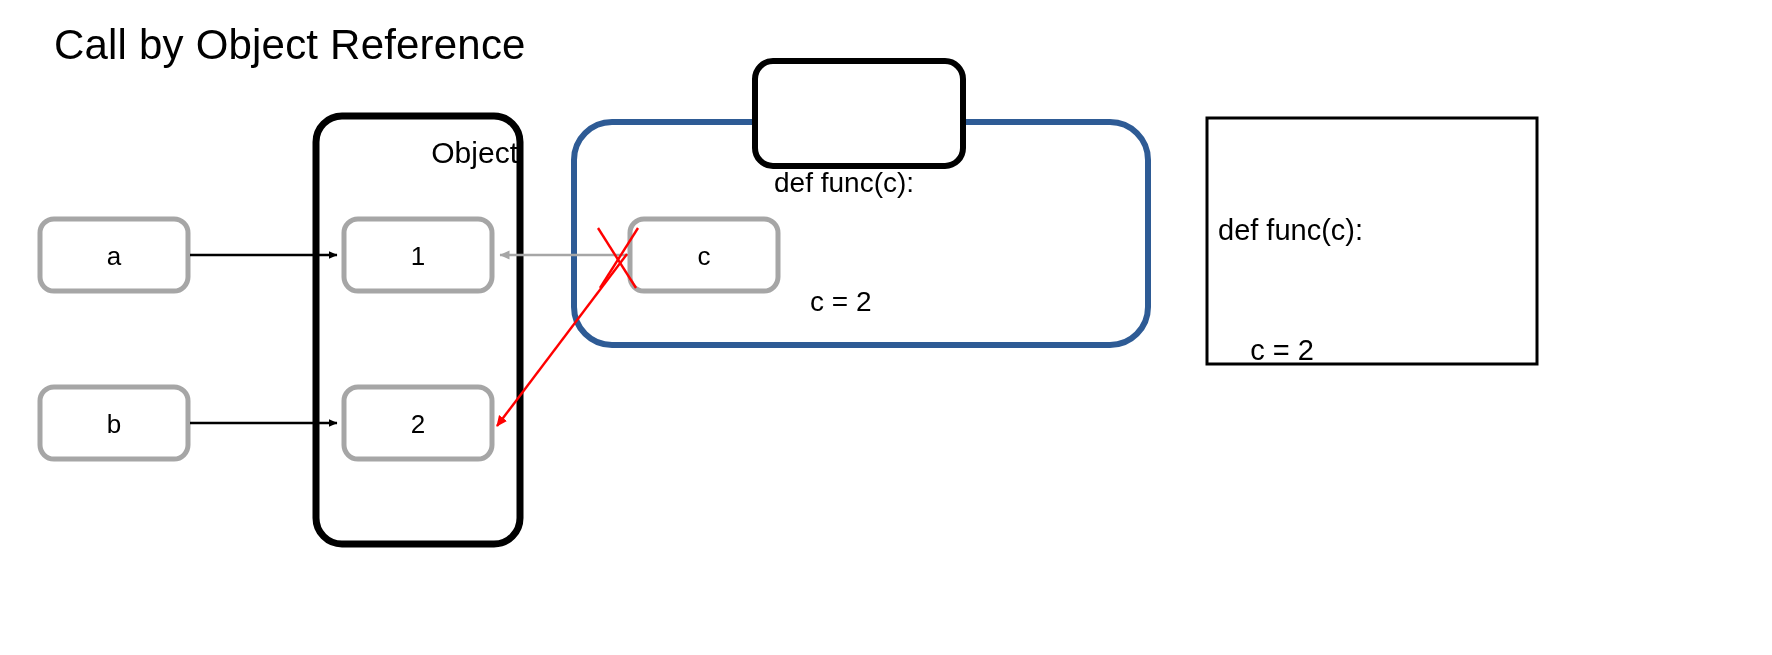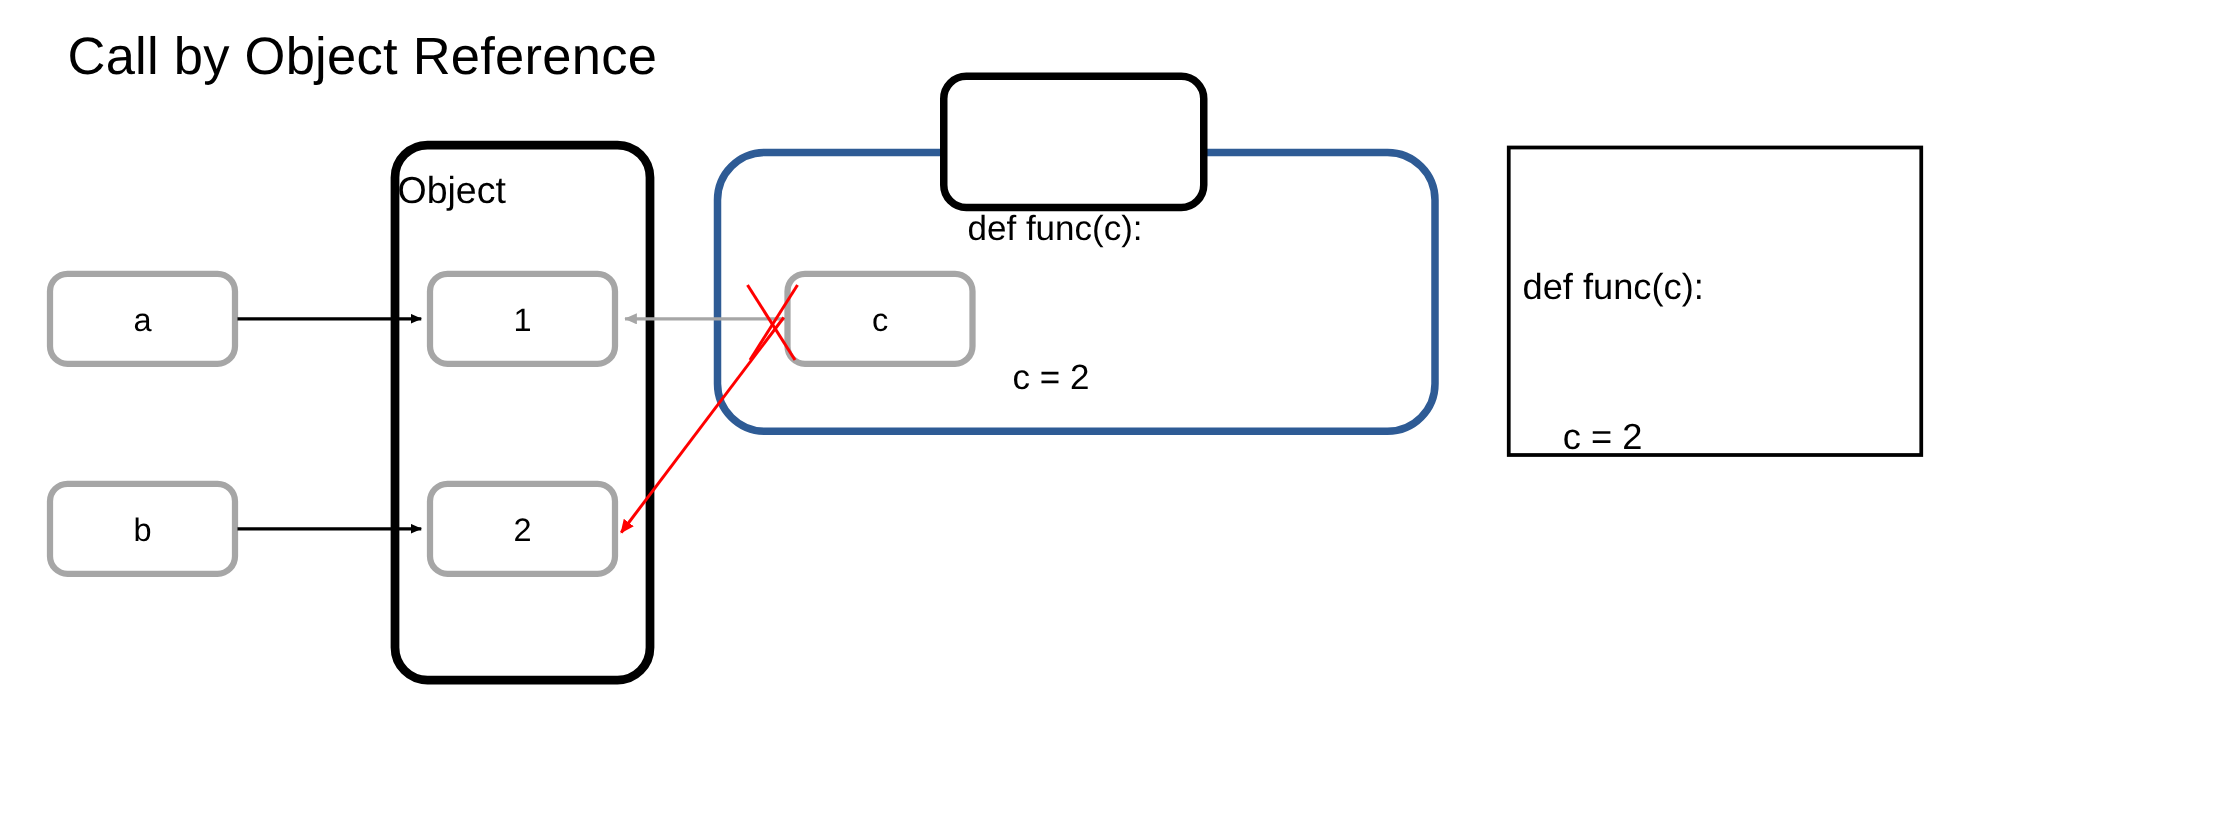--- a/index.html
+++ b/index.html
@@ -30,21 +30,21 @@
   #title {
     left: 54px;
     top: 24px;
     font-size: 42px;
     letter-spacing: 0.2px;
   }
   #object-label {
     left: 318px;
     top: 138px;
     width: 200px;
-    text-align: left;
+    text-align: right;
     font-size: 30px;
   }
   .cell-text {
     position: absolute;
     font-size: 26px;
     color: #000000;
     text-align: center;
   }
   #var-a-text  { left: 40px;  top: 241px; width: 148px; }
   #var-b-text  { left: 40px;  top: 409px; width: 148px; }

